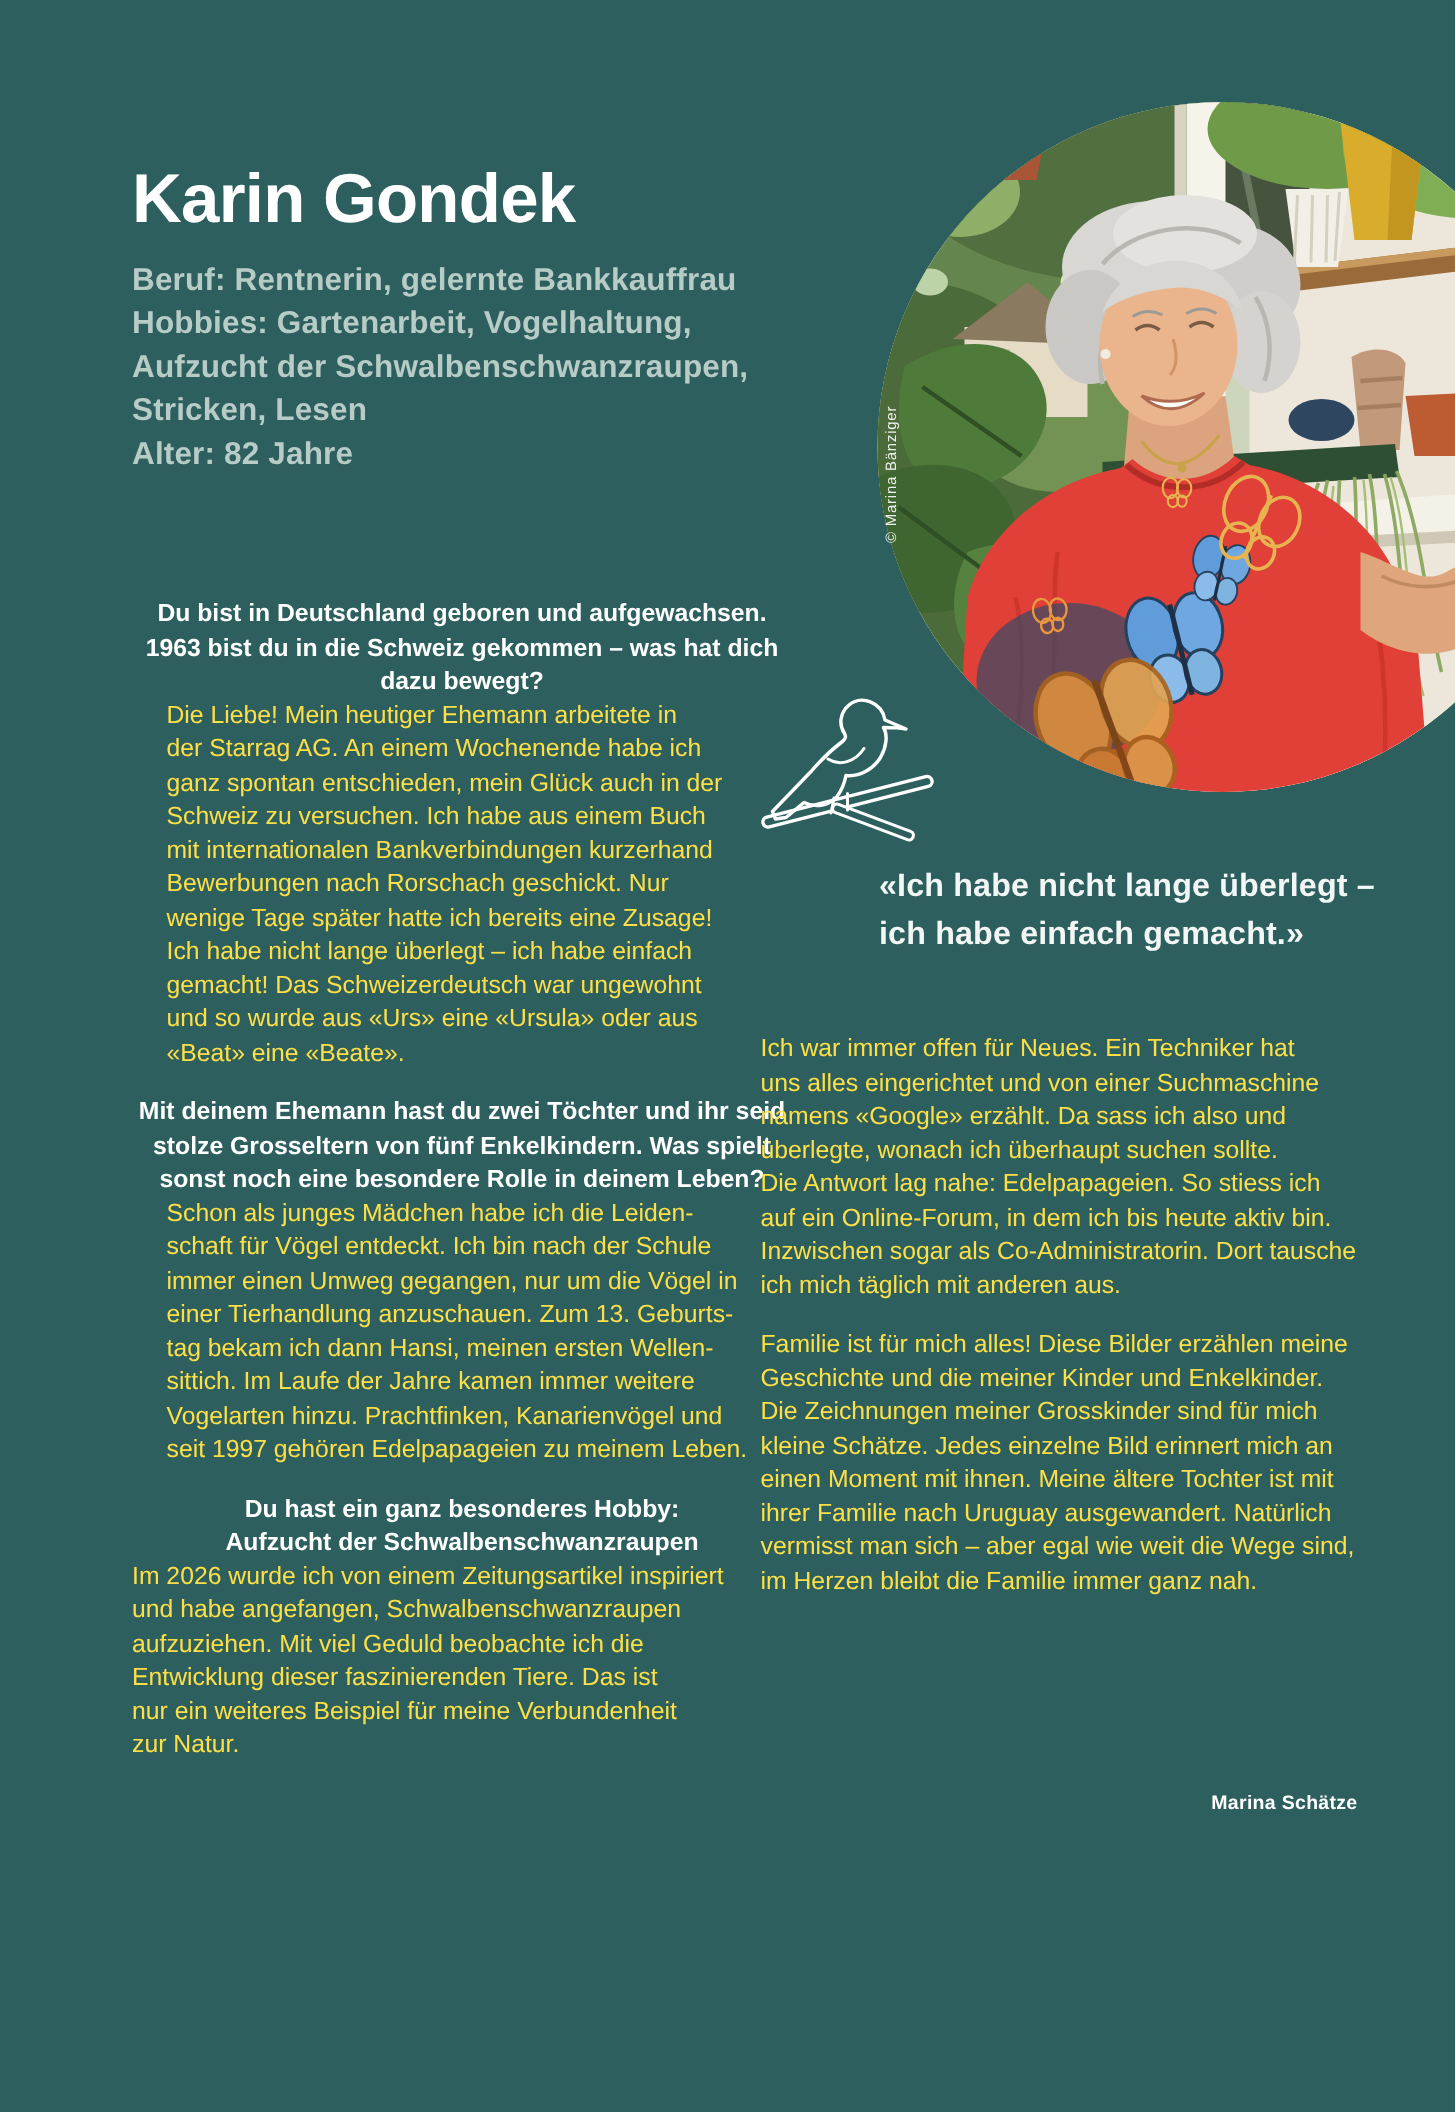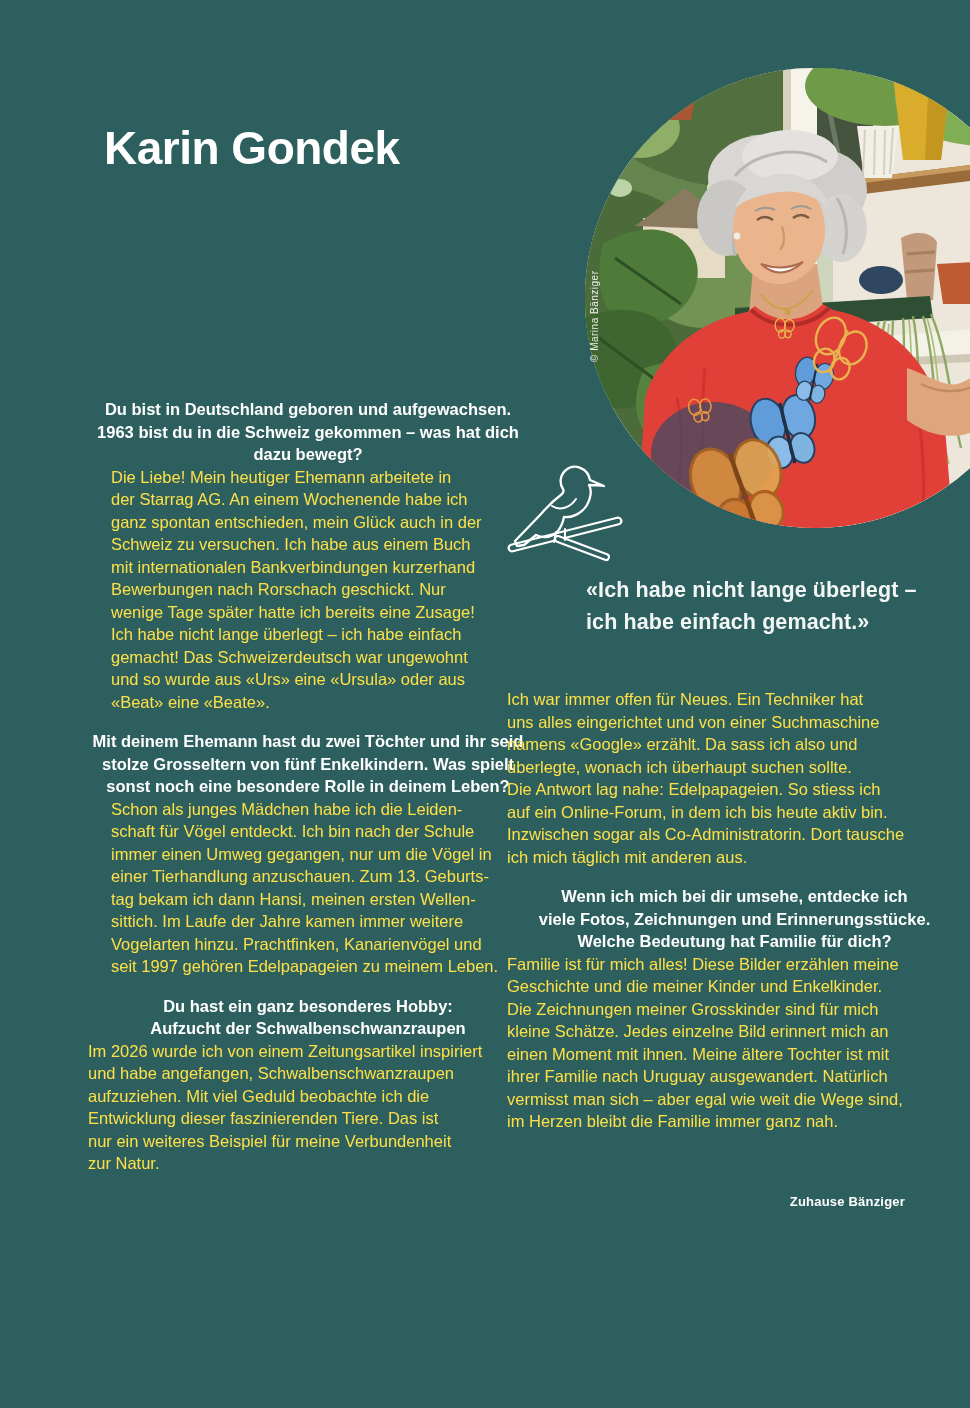--- a/index.html
+++ b/index.html
@@ -3,21 +3,21 @@
 <meta charset="utf-8">
 <style>
   html,body{margin:0;padding:0;background:#2e5f5f;}
   .page{
     position:relative;width:970px;height:1408px;background:#2e5f5f;
     overflow:hidden;font-family:"Liberation Sans","DejaVu Sans",sans-serif;
     color:#eaf1ef;
   }
   .preline{white-space:pre-line;}
   .page-title{
-    position:absolute;left:88px;top:108px;margin:16px;
+    position:absolute;left:88px;top:108px;margin:0;
     font-size:46px;line-height:48px;font-weight:bold;color:#ffffff;
     letter-spacing:-0.5px;
   }
   .profile-details{
     position:absolute;left:88px;top:172px;width:430px;
     font-size:21px;line-height:29px;font-weight:bold;color:#b7cbc7;
     letter-spacing:0.1px;
   }
   .photo-circle{
     position:absolute;left:585px;top:68px;width:460px;height:460px;
@@ -205,20 +205,25 @@
           <ellipse cx="10" cy="14" rx="11" ry="13" fill="#d99a4a" stroke="#a8641f" stroke-width="2"></ellipse>
           <line x1="0" y1="-30" x2="0" y2="24" stroke="#7c4714" stroke-width="3"></line>
         </g>
       </g>
     </svg>
   </div>
 
   <div class="photo-credit">© Marina Bänziger</div>
 
   <h1 class="page-title">Karin Gondek</h1>
+  <div class="profile-details preline">Beruf: Rentnerin, gelernte Bankkauffrau
+Hobbies: Gartenarbeit, Vogelhaltung,
+Aufzucht der Schwalbenschwanzraupen,
+Stricken, Lesen
+Alter: 82 Jahre</div>
 
   <svg class="bird" viewBox="0 0 134 124" aria-hidden="true">
     <g stroke-linecap="round" stroke-linejoin="round" fill="none">
 
       <path d="M12 104 L118 77" stroke="#ffffff" stroke-width="9"></path>
       <path d="M12 104 L118 77" stroke="#2e5f5f" stroke-width="4.6"></path>
       <path d="M58 95 L106 113" stroke="#ffffff" stroke-width="8"></path>
       <path d="M58 95 L106 113" stroke="#2e5f5f" stroke-width="3.8"></path>
 
       <path d="M104 42 L90 36 C88 24 74 19 66 26 C60 31 59 39 63 45 C64 47 64 48 62 50 C54 56 47 63 41 70 L15 97 L17 102 L24 101 L36 91 C44 95 53 93 58 87 C61 83 63 78 64 73 C73 74 82 69 87 61 C91 54 92 46 89 41 C94 41 99 41 104 42 Z" stroke="#ffffff" stroke-width="2.3"></path>
@@ -277,29 +282,26 @@
       <p class="answer preline">Ich war immer offen für Neues. Ein Techniker hat
 uns alles eingerichtet und von einer Suchmaschine
 namens «Google» erzählt. Da sass ich also und
 überlegte, wonach ich überhaupt suchen sollte.
 Die Antwort lag nahe: Edelpapageien. So stiess ich
 auf ein Online-Forum, in dem ich bis heute aktiv bin.
 Inzwischen sogar als Co-Administratorin. Dort tausche
 ich mich täglich mit anderen aus.</p>
     </section>
     <section class="qa-block">
-      <p class="question preline">Wenn ich mich bei dir umsehe, entdecke ich
-viele Fotos, Zeichnungen und Erinnerungsstücke.
-Welche Bedeutung hat Familie für dich?</p>
       <p class="answer preline">Familie ist für mich alles! Diese Bilder erzählen meine
 Geschichte und die meiner Kinder und Enkelkinder.
 Die Zeichnungen meiner Grosskinder sind für mich
 kleine Schätze. Jedes einzelne Bild erinnert mich an
 einen Moment mit ihnen. Meine ältere Tochter ist mit
 ihrer Familie nach Uruguay ausgewandert. Natürlich
 vermisst man sich – aber egal wie weit die Wege sind,
 im Herzen bleibt die Familie immer ganz nah.</p>
     </section>
   </div>
 
-  <div class="byline">Zuhause Bänziger</div>
+  <div class="byline">Marina Schätze</div>
 
 </div>
 
 </body></html>

